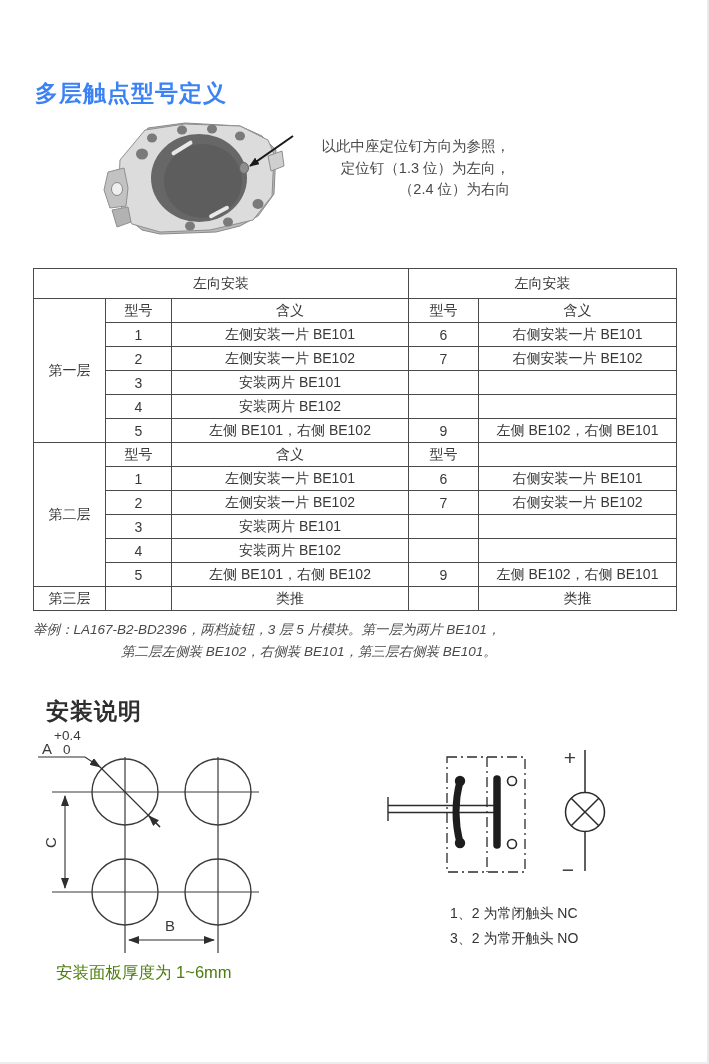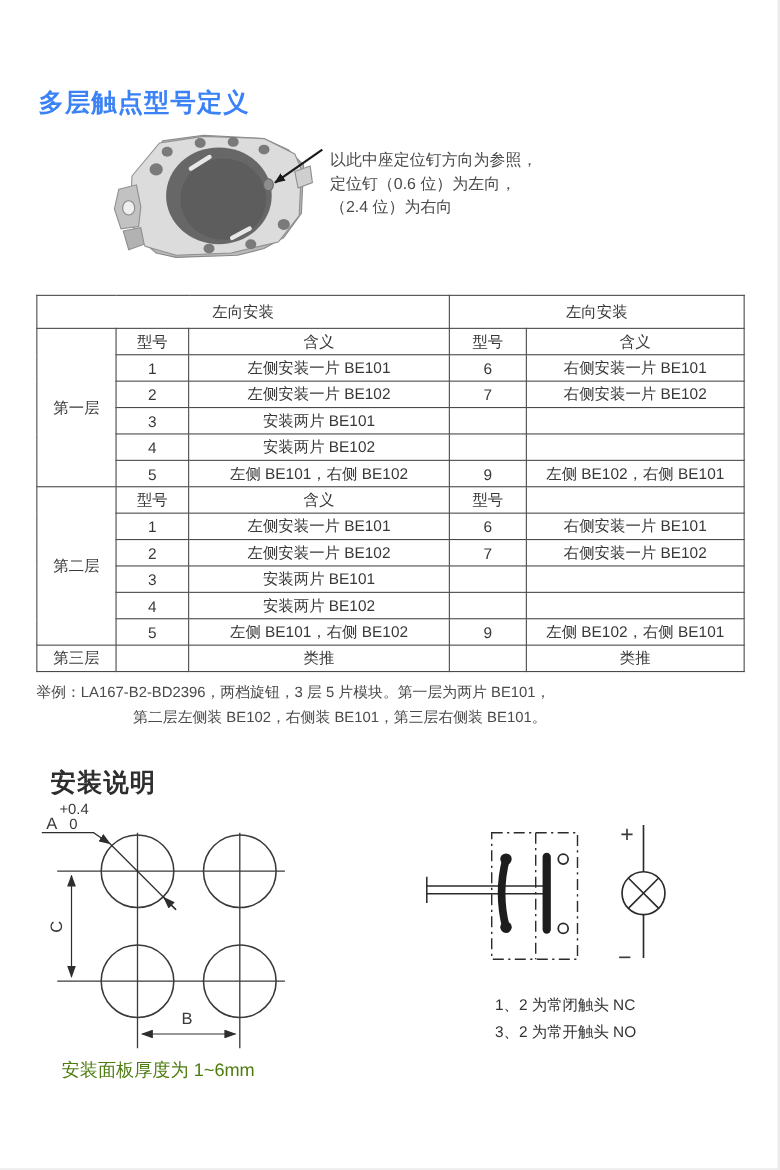--- a/index.html
+++ b/index.html
@@ -7,32 +7,32 @@
   body { font-family:"Liberation Sans", sans-serif; color:#3a3a3a; }
   .page { position:relative; width:709px; height:1064px; background:#fff; overflow:hidden;
           border-right:2px solid #e9e9e9; border-bottom:2px solid #ededed; }
 
   .title1 { position:absolute; left:35px; top:52px; font-size:23px; font-weight:600;
             letter-spacing:1px; color:#3b82f6;margin-top:26px; }
   .title2 { position:absolute; left:46px; top:696px; font-size:23px; font-weight:600;
             letter-spacing:1px; color:#2e2e2e; }
 
   .part-svg   { position:absolute; left:90px;  top:110px; }
-  .note-block { position:absolute; left:300px; top:136px; width:210px; text-align:left;
+  .note-block { position:absolute; left:300px; top:136px; width:210px; text-align:right;
                 font-size:14.5px; line-height:21.5px; color:#4a4a4a; }
 
   .model-table { position:absolute; left:33px; top:268px; width:643px;
                  border-collapse:collapse; table-layout:fixed;
                  font-size:14px; color:#383838; }
   .model-table td { border:1px solid #4a4a4a; text-align:center; vertical-align:middle;
                     height:24px; padding:0 2px; overflow:hidden; white-space:nowrap; }
   .model-table tr.hdr td { height:30px; }
 
   .example { position:absolute; left:33px; top:619px; font-size:13.5px; line-height:22px;
-             color:#4a4a4a; }
+             color:#4a4a4a;font-style:italic; }
   .example .l2 { padding-left:88px; }
 
   .holes-svg   { position:absolute; left:30px;  top:725px; }
   .circuit-svg { position:absolute; left:380px; top:745px; }
 
   .contact-notes { position:absolute; left:450px; top:901px; font-size:14px;
                    line-height:25px; color:#333; }
   .panel-note { position:absolute; left:56px; top:962px; font-size:16.5px; color:#4d7c0f; }
 
   svg text { font-family:"Liberation Sans", sans-serif; fill:#3a3a3a; }
@@ -71,21 +71,21 @@
       <ellipse cx="138" cy="112" rx="5" ry="4.5" fill="#7a7a7a"></ellipse>
       <ellipse cx="100" cy="116" rx="5" ry="4.5" fill="#7a7a7a"></ellipse>
       <ellipse cx="52" cy="44" rx="6" ry="5.5" fill="#7a7a7a"></ellipse>
     </g>
     <ellipse cx="154" cy="58" rx="4.5" ry="5.5" fill="#8d8d8d" stroke="#666" stroke-width="1"></ellipse>
     <line x1="203" y1="26" x2="160" y2="56" stroke="#1a1a1a" stroke-width="2" marker-end="url(#arrP)"></line>
   </svg>
 
   <div class="note-block">
     <div>以此中座定位钉方向为参照，</div>
-    <div>定位钉（0.6 位）为左向，</div>
+    <div>定位钉（1.3 位）为左向，</div>
     <div>（2.4 位）为右向</div>
   </div>
 
   <table class="model-table">
     <colgroup>
       <col style="width:72px">
         <col style="width:66px">
         <col style="width:237px">
       <col style="width:70px">
         <col style="width:198px">

